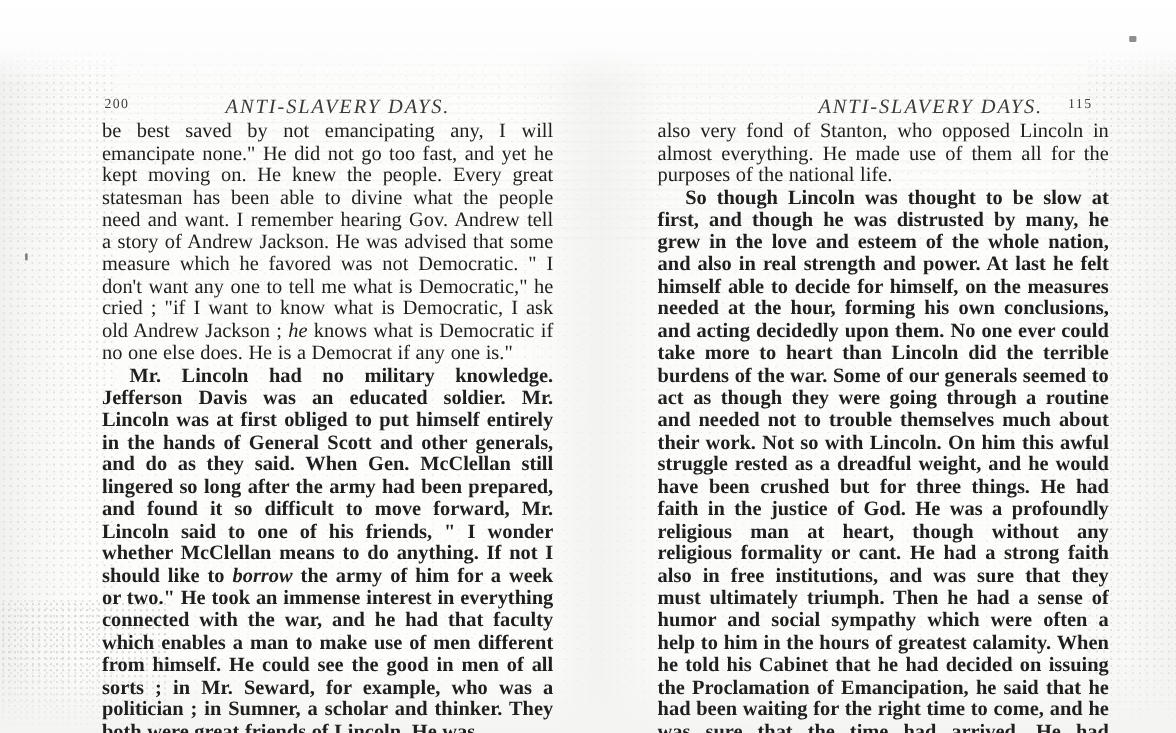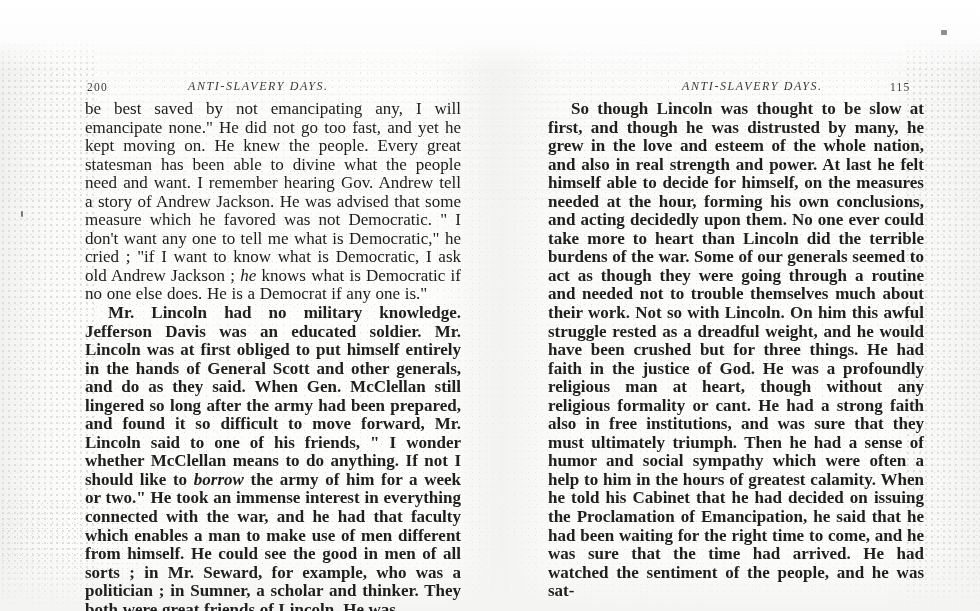--- a/index.html
+++ b/index.html
@@ -101,21 +101,21 @@
   
   .content {
     position: absolute;
     inset: 0;
   }
 
   .running-head {
     position: absolute;
     top: 79px;
     font-style: italic;
-    font-size: 12px;
+    font-size: 17px;
     letter-spacing: 1.6px;
     color: #3a3a3a;
     white-space: nowrap;
   }
   .rh-left  { left: 188px; }
   .rh-right { left: 682px; }
 
   .folio {
     position: absolute;
     top: 81px;
@@ -183,17 +183,18 @@
     <div class="running-head rh-right">ANTI-SLAVERY DAYS.</div>
 
     <div class="folio folio-right">115</div>
 
     <div class="column col-left">
         <p>be best saved by not emancipating any, I will emancipate none."  He did not go too fast, and yet he kept moving on.  He knew the people.  Every great statesman has been able to divine what the people need and want.  I remember hearing Gov. Andrew tell a story of Andrew Jackson.  He was advised that some measure which he favored was not Democratic.  " I don't want any one to tell me what is Democratic," he cried ; "if I want to know what is Democratic, I ask old Andrew Jackson ; <i>he</i> knows what is Democratic if no one else does.  He is a Democrat if any one is."</p>
         <p class="indented">Mr. Lincoln had no military knowledge.  Jefferson Davis was an educated soldier.  Mr. Lincoln was at first obliged to put himself entirely in the hands of General Scott and other generals, and do as they said.  When Gen. McClellan still lingered so long after the army had been prepared, and found it so difficult to move forward, Mr. Lincoln said to one of his friends, " I wonder whether McClellan means to do anything.  If not I should like to <i>borrow</i> the army of him for a week or two."  He took an immense interest in everything connected with the war, and he had that faculty which enables a man to make use of men different from himself.  He could see the good in men of all sorts ; in Mr. Seward, for example, who was a politician ; in Sumner, a scholar and thinker. They both were great friends of Lincoln.  He was</p>
       </div>
 
     <div class="column col-right">
+        <p>also very fond of Stanton, who opposed Lincoln in almost everything.  He made use of them all for the purposes of the national life.</p>
         <p class="indented">So though Lincoln was thought to be slow at first, and though he was distrusted by many, he grew in the love and esteem of the whole nation, and also in real strength and power.  At last he felt himself able to decide for himself, on the measures needed at the hour, forming his own conclusions, and acting decidedly upon them.  No one ever could take more to heart than Lincoln did the terrible burdens of the war.  Some of our generals seemed to act as though they were going through a routine and needed not to trouble themselves much about their work.  Not so with Lincoln.  On him this awful struggle rested as a dreadful weight, and he would have been crushed but for three things.  He had faith in the justice of God.  He was a profoundly religious man at heart, though without any religious formality or cant.  He had a strong faith also in free institutions, and was sure that they must ultimately triumph.  Then he had a sense of humor and social sympathy which were often a help to him in the hours of greatest calamity. When he told his Cabinet that he had decided on issuing the Proclamation of Emancipation, he said that he had been waiting for the right time to come, and he was sure that the time had arrived.  He had watched the sentiment of the people, and he was sat-</p>
       </div>
 
   </div>
 </div>
 
 </body></html>

